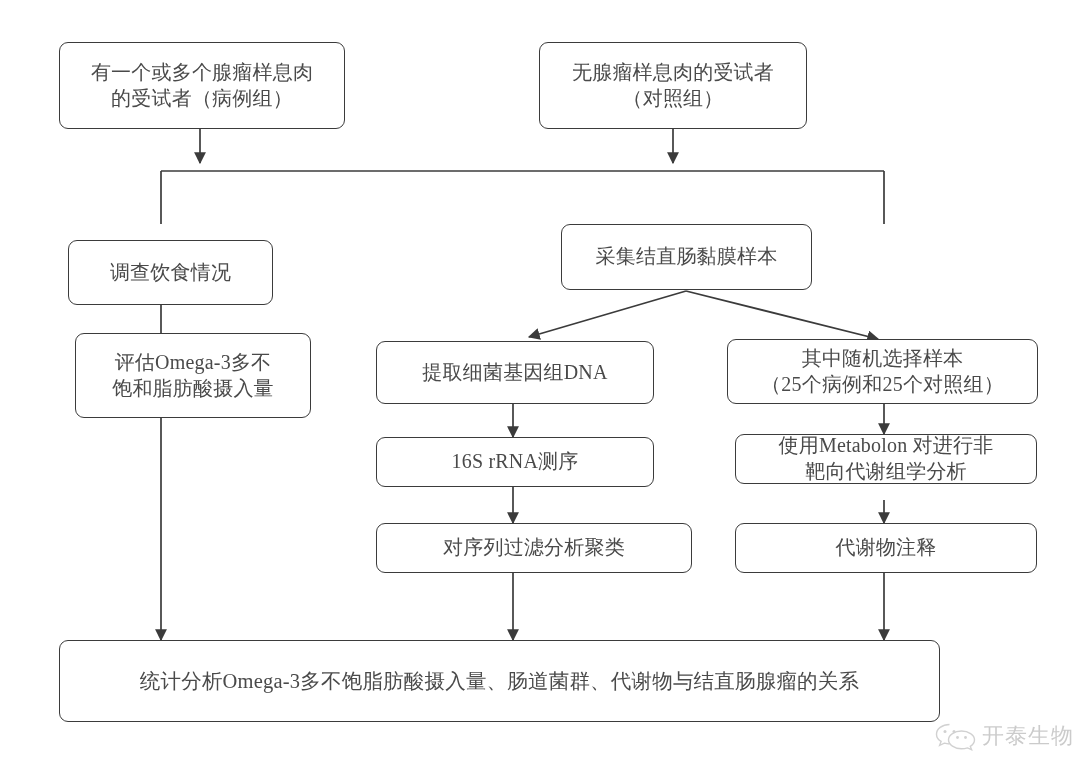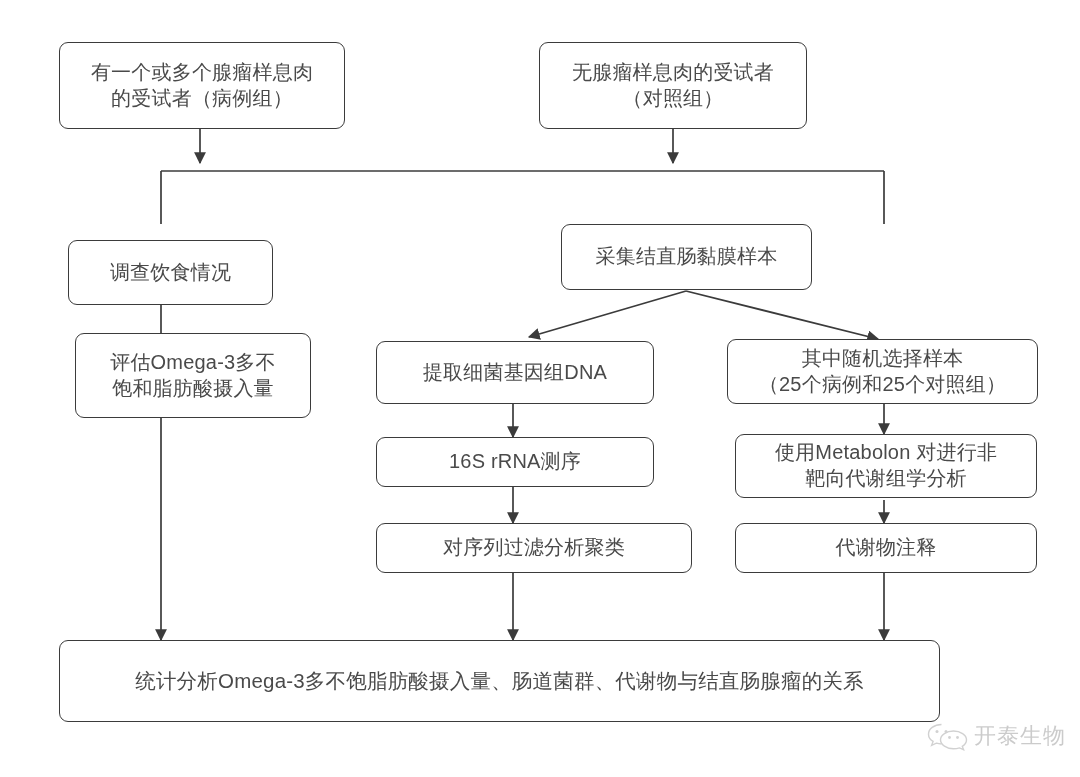--- a/index.html
+++ b/index.html
@@ -32,29 +32,30 @@
     display: flex;
     align-items: center;
     justify-content: center;
     text-align: center;
     color: #4a4a4a;
     font-size: 20px;
     line-height: 1.28;
     letter-spacing: 0.2px;
     padding: 2px 8px;
     z-index: 2;
+    font-family: Liberation Serif, serif;
   }
   .node span {
     display: block;
     white-space: pre-line;
   }
   .node.wide { font-size: 20.5px; }
   .watermark {
     position: absolute;
-    right: 14px;
+    right: 6px;
     bottom: 26px;
     display: flex;
     align-items: center;
     gap: 5px;
     opacity: 0.45;
     z-index: 3;
   }
   .wm-text {
     font-size: 22px;
     color: #8d8d8d;
@@ -135,21 +136,21 @@
 
   <div class="node" style="left:727px; top:339px; width:311px; height:65px;align-items:center;">
     <span>其中随机选择样本
 （25个病例和25个对照组）</span>
   </div>
 
   <div class="node" style="left:376px; top:437px; width:278px; height:50px;">
     <span>16S rRNA测序</span>
   </div>
 
-  <div class="node" style="left:735px; top:434px; width:302px; height:64px;">
+  <div class="node" style="left:735px; top:434px; width:302px; height:50px;">
     <span>使用Metabolon 对进行非
 靶向代谢组学分析</span>
   </div>
 
   <div class="node" style="left:376px; top:523px; width:316px; height:50px;">
     <span>对序列过滤分析聚类</span>
   </div>
 
   <div class="node" style="left:735px; top:523px; width:302px; height:50px;">
     <span>代谢物注释</span>

